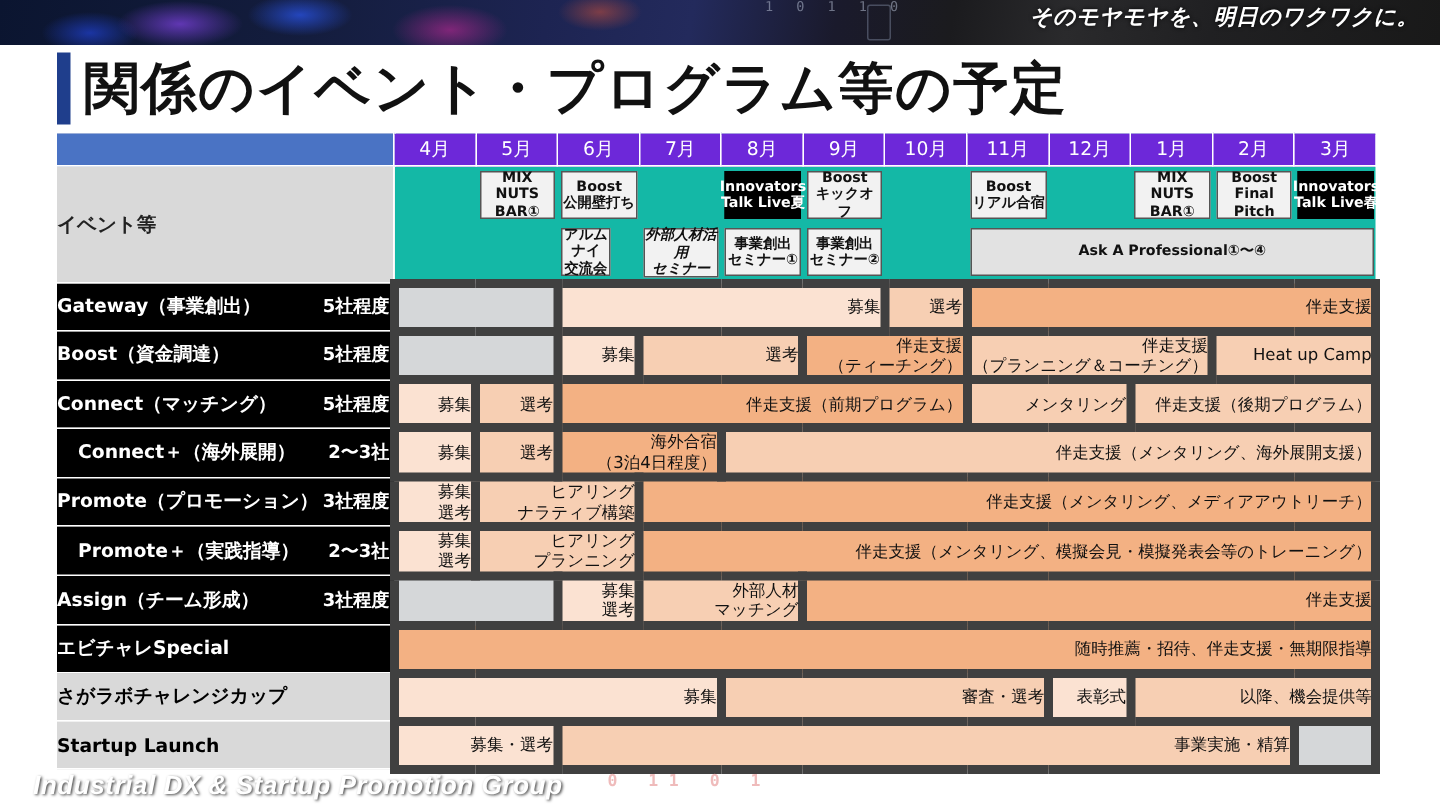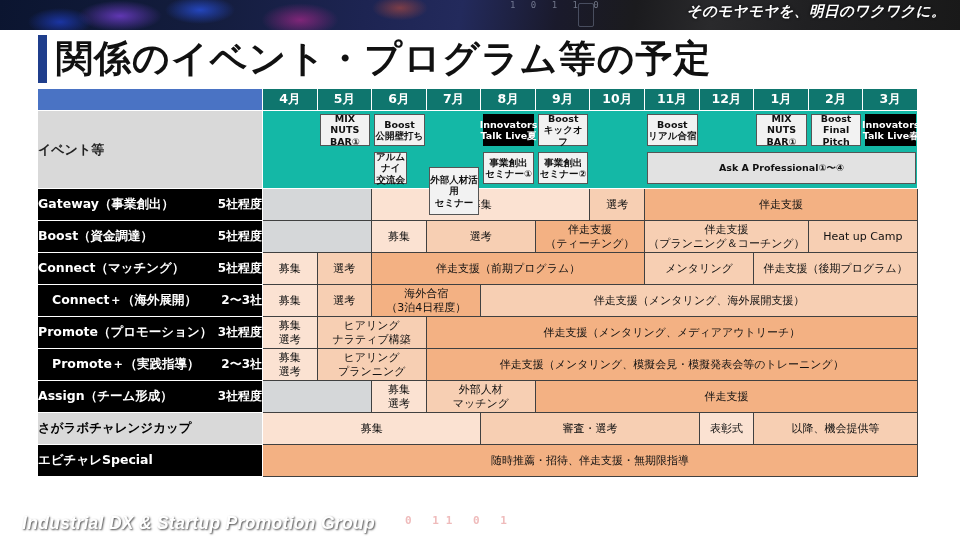--- a/index.html
+++ b/index.html
@@ -57,35 +57,35 @@
   
   #schedule-table {
     position: absolute; left: 37px; top: 58px;
     width: 880px; border-collapse: collapse; table-layout: fixed;
     font-family: "DejaVu Sans", sans-serif;
   }
   #schedule-table td, #schedule-table th { padding: 0; }
 
   .hdr-blank { background: #4a73c4; border: 1px solid #ffffff; }
   .hdr-month {
-    background: #0f766e; color: #ffffff; font-size: 12.5px; font-weight: bold;
+    background: #6d28d9; color: #ffffff; font-size: 12.5px; font-weight: normal;
     text-align: center; border: 1px solid #ffffff; height: 22px;
   }
 
   .row-label {
     background: #000000; color: #ffffff; font-weight: bold;
     font-size: 12.5px; padding: 0 10px; border: 1px solid #ffffff;
     white-space: nowrap;
   }
   .row-label.gray { background: #d9d9d9; color: #000000; }
   .row-label .lbl-main { display: inline-block; }
   .row-label .lbl-count { float: right; font-size: 12px; }
   .row-label.indent .lbl-main { padding-left: 14px; }
 
-  .cell { border: 1px solid #404040; text-align: center; font-size: 11px; color: #111; line-height: 1.22; }
+  .cell { border: 6px solid #404040; text-align: right; font-size: 11px; color: #111; line-height: 1.22; }
   .c-gray   { background: #d5d7d9; }
   .c-l1     { background: #fbe2d2; }
   .c-l2     { background: #f7cfb3; }
   .c-l3     { background: #f3b183; }
 
   
   .events-cell { background: #14b8a6; border: 1px solid #ffffff; position: relative; height: 78px; }
   .evt {
     position: absolute; background: #f2f2f2; border: 1px solid #555555;
     font-size: 9.5px; font-weight: bold; text-align: center; color: #111;
@@ -199,21 +199,21 @@
 Final Pitch</span>
             </div>
             <div class="evt dark" style="left: 602.417px; width: 50.5833px; top: 3px; height: 32px;">
               <span class="evt-label">Innovators
 Talk Live春</span>
             </div>
             <div class="evt" style="left: 111.167px; width: 33px; top: 41px; height: 32px;">
               <span class="evt-label">アルムナイ
 交流会</span>
             </div>
-            <div class="evt" style="left: 165.75px; width: 50.5833px; top: 56px; height: 48px;">
+            <div class="evt" style="left: 165.75px; width: 50.5833px; top: 41px; height: 33px; font-style: italic;">
               <span class="evt-label">外部人材活用
 セミナー</span>
             </div>
             <div class="evt" style="left: 220.333px; width: 50.5833px; top: 41px; height: 32px;">
               <span class="evt-label">事業創出
 セミナー①</span>
             </div>
             <div class="evt" style="left: 274.917px; width: 50.5833px; top: 41px; height: 32px;">
               <span class="evt-label">事業創出
 セミナー②</span>
@@ -276,29 +276,35 @@
         <tr>
           <td class="row-label" colspan="2" style="height: 32px;"><span class="lbl-main">Assign（チーム形成）</span><span class="lbl-count">3社程度</span></td>
           <td class="cell c-gray" colspan="2" style="white-space: pre-line;"></td>
           <td class="cell c-l1" colspan="1" style="white-space: pre-line;">募集
 選考</td>
           <td class="cell c-l2" colspan="2" style="white-space: pre-line;">外部人材
 マッチング</td>
           <td class="cell c-l3" colspan="7" style="white-space: pre-line;">伴走支援</td>
         </tr>
         <tr>
+          <td class="row-label" colspan="2" style="height: 32px;"><span class="lbl-main">エビチャレSpecial</span></td>
+          <td class="cell c-l3" colspan="12" style="white-space: pre-line;">随時推薦・招待、伴走支援・無期限指導</td>
+        </tr>
+        <tr>
           <td class="row-label gray" colspan="2" style="height: 32px;"><span class="lbl-main">さがラボチャレンジカップ</span></td>
           <td class="cell c-l1" colspan="4" style="white-space: pre-line;">募集</td>
           <td class="cell c-l2" colspan="4" style="white-space: pre-line;">審査・選考</td>
           <td class="cell c-l1" colspan="1" style="white-space: pre-line;">表彰式</td>
           <td class="cell c-l2" colspan="3" style="white-space: pre-line;">以降、機会提供等</td>
         </tr>
         <tr>
-          <td class="row-label" colspan="2" style="height: 32px;"><span class="lbl-main">エビチャレSpecial</span></td>
-          <td class="cell c-l3" colspan="12" style="white-space: pre-line;">随時推薦・招待、伴走支援・無期限指導</td>
+          <td class="row-label gray" colspan="2" style="height: 32px;"><span class="lbl-main">Startup Launch</span></td>
+          <td class="cell c-l1" colspan="2" style="white-space: pre-line;">募集・選考</td>
+          <td class="cell c-l2" colspan="9" style="white-space: pre-line;">事業実施・精算</td>
+          <td class="cell c-gray" colspan="1" style="white-space: pre-line;"></td>
         </tr>
       </tbody>
   </table>
 
 </div>
 
 <div id="footer">
   <div id="footer-binary">0 11 0 1</div>
   <div id="footer-title">Industrial DX &amp; Startup Promotion Group</div>
 </div>

